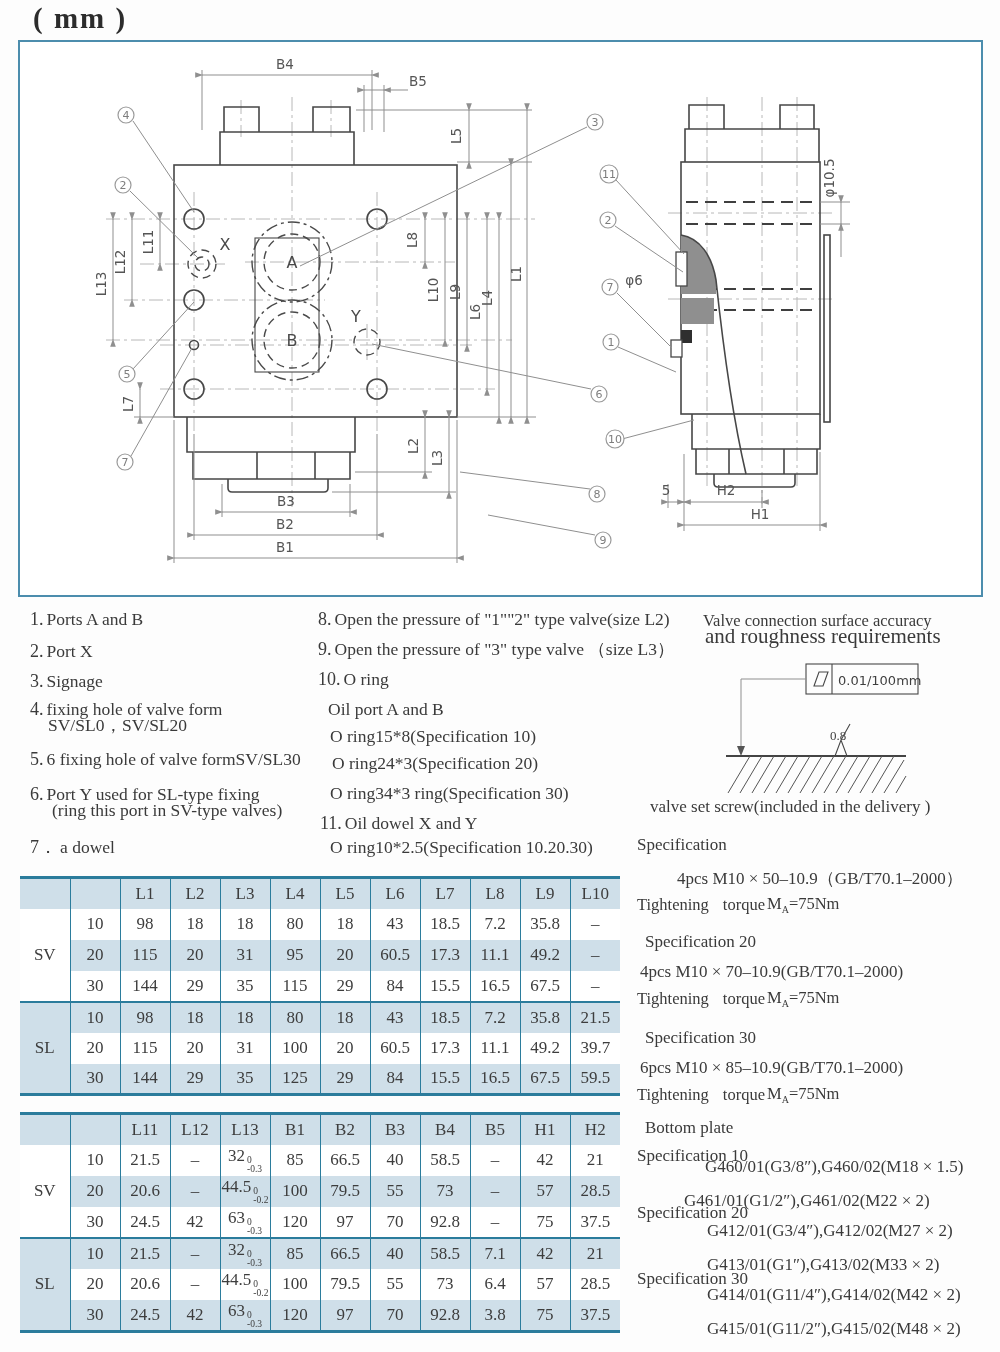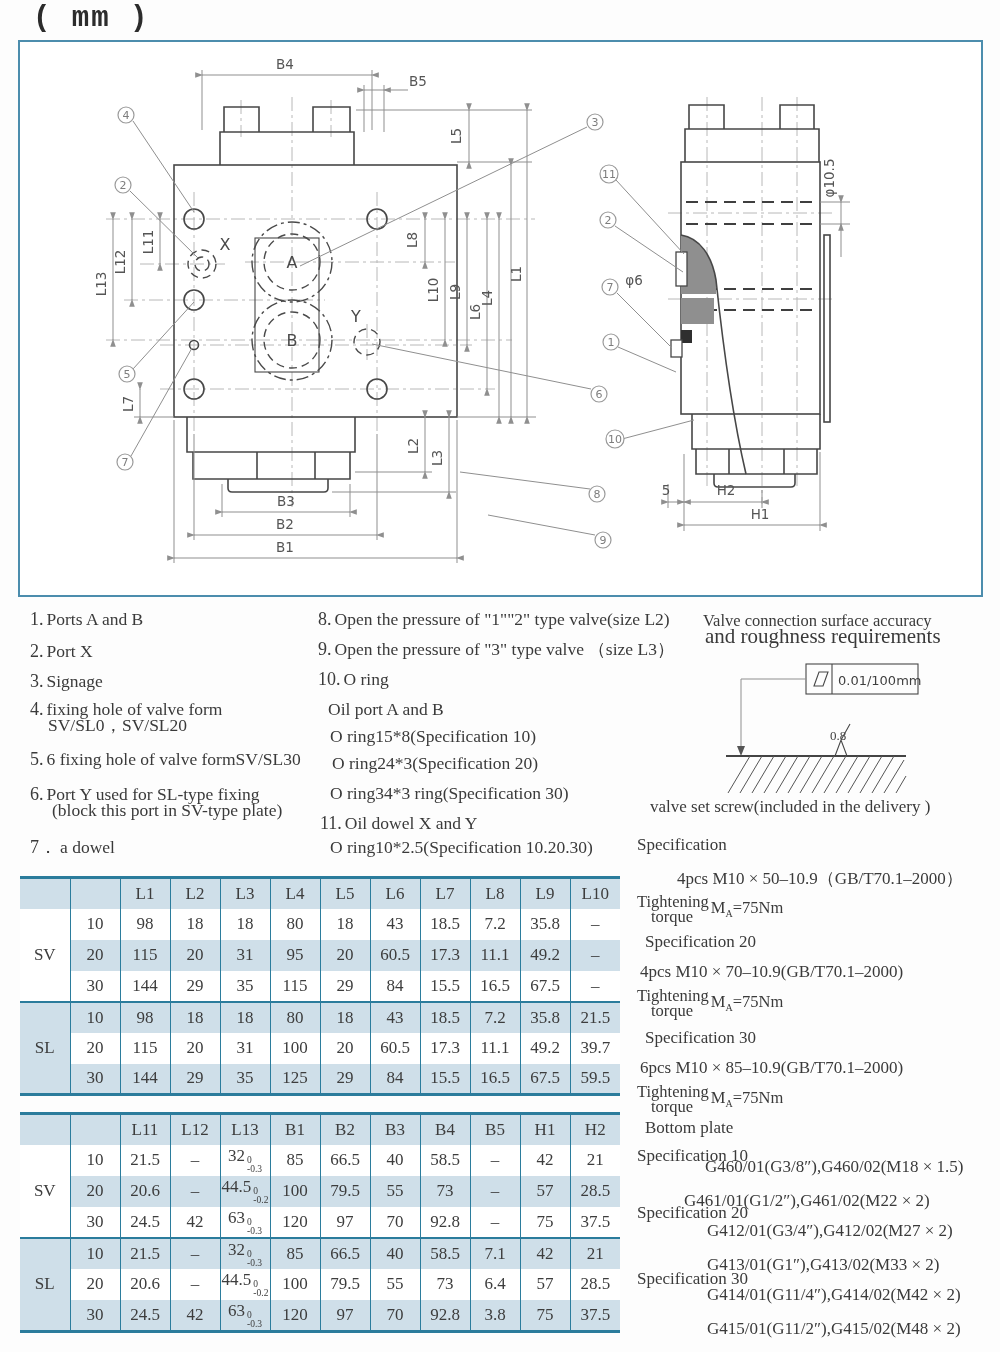--- a/index.html
+++ b/index.html
@@ -3,21 +3,21 @@
 <meta charset="utf-8">
 <style>
   :root{
     --accent:#2b7c9c; --stripe:#cfdfe9; --line:#474747; --dimc:#8f8f8f;
     --ink:#3a3a3a; --frame:#4c8dad; --fillg:#8f8f8f;
   }
   *{margin:0;padding:0;box-sizing:border-box;}
   body{width:1000px;height:1352px;position:relative;background:#fdfdfd;
        font-family:"Liberation Serif", serif;color:var(--ink);overflow:hidden;}
   .abs{position:absolute;}
-  #page-title{left:33px;top:2px;font-family:Liberation Mono, monospace;font-size:29px;
+  #page-title{left:33px;top:2px;font-family:Liberation Serif, serif;font-size:29px;
       font-weight:600;color:#2c2c2c;letter-spacing:2px;}
   #drawing-frame{left:18px;top:40px;width:965px;height:557px;border:2px solid var(--frame);background:#fff;}
   #drawing-frame svg{position:absolute;left:0;top:0;}
 
   
   .ln{stroke:var(--line);stroke-width:1.6;fill:none;}
   .lnthin{stroke:var(--line);stroke-width:1.1;fill:none;}
   .ext{stroke:var(--dimc);stroke-width:1;fill:none;}
   .dim{stroke:var(--dimc);stroke-width:1;fill:none;marker-start:url(#ar);marker-end:url(#ar);}
   .cl{stroke:#b8b8b8;stroke-width:1;fill:none;stroke-dasharray:14 4 3 4;}
@@ -31,21 +31,21 @@
   .fillg{fill:var(--fillg);stroke:none;}
   .wg{fill:#fff;stroke:var(--line);stroke-width:1.3;}
   .hatch{stroke:#555;stroke-width:1;fill:none;}
 
   
   .note-line{position:absolute;font-size:17.5px;line-height:19px;white-space:nowrap;}
   .note-num{font-size:18px;margin-right:3px;}
   
   .spec-line{position:absolute;font-size:17px;white-space:nowrap;}
   .tight{position:absolute;display:flex;align-items:center;white-space:nowrap;}
-  .tight .tw{display:inline-flex;flex-direction:column;font-size:16.5px;line-height:15px;}
+  .tight .tw{display:inline-flex;flex-direction:row;font-size:16.5px;line-height:15px;}
   .tight .tw span:last-child{padding-left:14px;}
   .tight .tv{font-size:16.5px;margin-left:2px;}
   .tight sub{font-size:10px;}
 
   
   #surface-box{left:688px;top:648px;width:236px;height:156px;}
 
   
   .dimtable{position:absolute;width:600px;border-collapse:collapse;table-layout:fixed;
      font-family:"Liberation Serif",serif;font-size:17px;color:#3d3d3d;
@@ -223,21 +223,21 @@
 </div>
 
 <div>
   <div class="note-line" style="left:30px;top:610px"><span class="note-num">1.</span><span>Ports A and B</span></div>
   <div class="note-line" style="left:30px;top:642px"><span class="note-num">2.</span><span>Port X</span></div>
   <div class="note-line" style="left:30px;top:672px"><span class="note-num">3.</span><span>Signage</span></div>
   <div class="note-line" style="left:30px;top:700px"><span class="note-num">4.</span><span>fixing hole of valve form</span></div>
   <div class="note-line" style="left:48px;top:716px"><span>SV/SL0，SV/SL20</span></div>
   <div class="note-line" style="left:30px;top:750px"><span class="note-num">5.</span><span>6 fixing hole of valve formSV/SL30</span></div>
   <div class="note-line" style="left:30px;top:785px"><span class="note-num">6.</span><span>Port Y used for SL-type fixing</span></div>
-  <div class="note-line" style="left:52px;top:801px"><span>(block this port in SV-type plate)</span></div>
+  <div class="note-line" style="left:52px;top:801px"><span>(ring this port in SV-type valves)</span></div>
   <div class="note-line" style="left:30px;top:838px"><span class="note-num">7．</span><span>a dowel</span></div>
 </div>
 
 <div>
   <div class="note-line" style="left:318px;top:610px"><span class="note-num">8.</span><span>Open the pressure of "1""2" type valve(size L2)</span></div>
   <div class="note-line" style="left:318px;top:640px"><span class="note-num">9.</span><span>Open the pressure of "3" type valve （size L3）</span></div>
   <div class="note-line" style="left:318px;top:670px"><span class="note-num">10.</span><span>O ring</span></div>
   <div class="note-line" style="left:328px;top:700px"><span>Oil port A and B</span></div>
   <div class="note-line" style="left:330px;top:727px"><span>O ring15*8(Specification 10)</span></div>
   <div class="note-line" style="left:332px;top:754px"><span>O ring24*3(Specification 20)</span></div>

